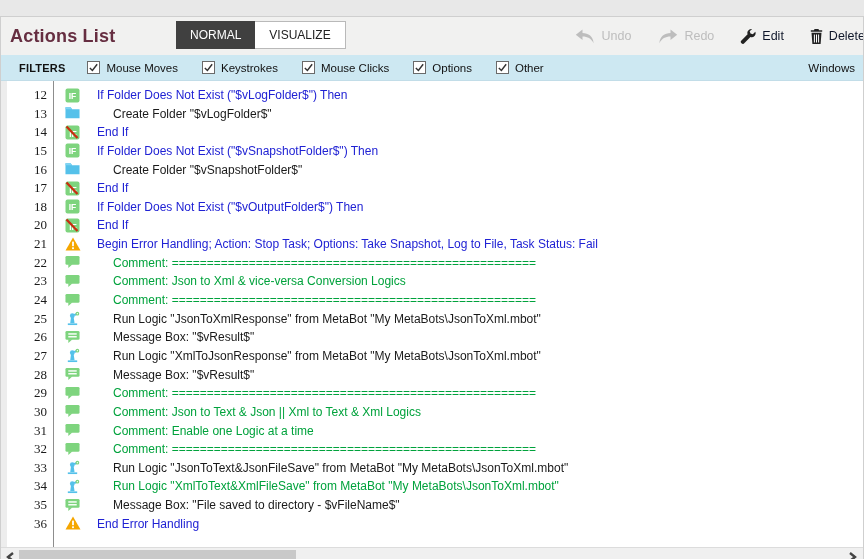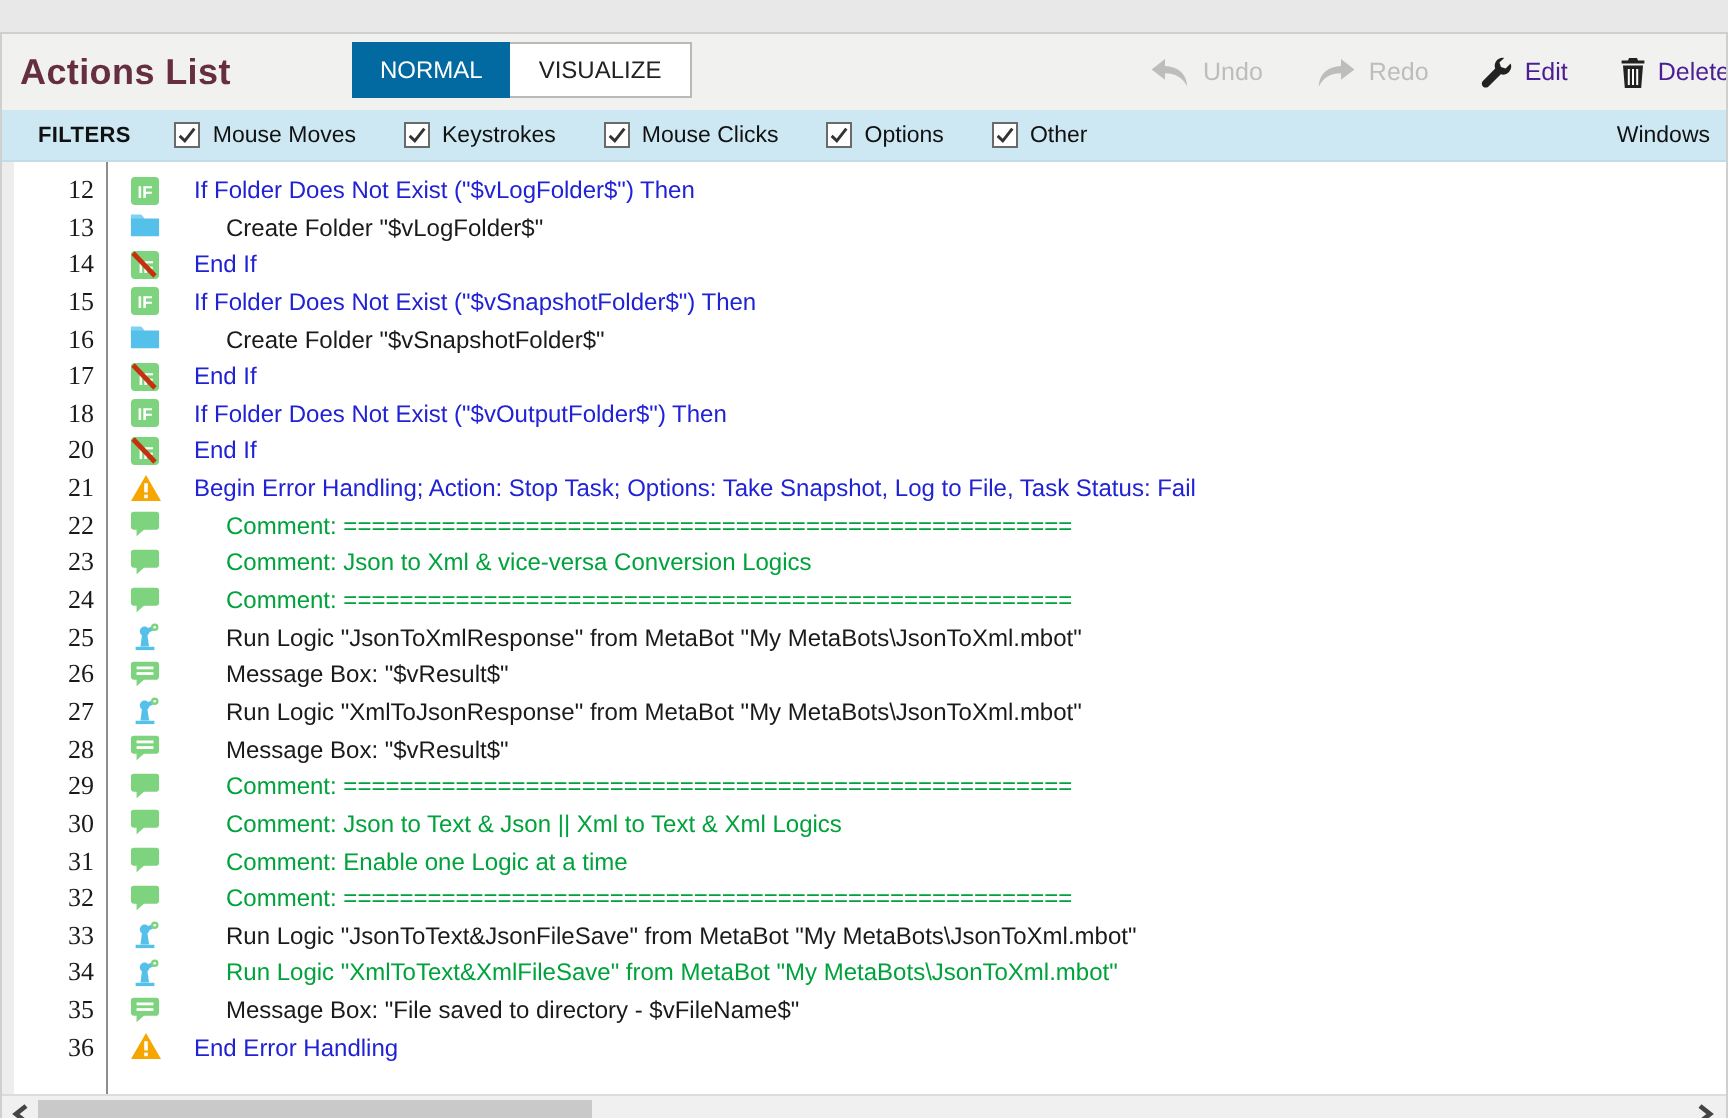--- a/index.html
+++ b/index.html
@@ -24,21 +24,21 @@
   .tab {
     display:flex; align-items:center; justify-content:center;
     padding:0 14px; font-size:12px; cursor:default; height:28px;
   }
   .tab.active { color:#fff; }
   .tab.inactive { background:#fff; color:#222; border:1px solid #b9b9b9; border-left:none; }
   .toolbar {
     position:absolute; right:-6px; top:0; height:38px;
     display:flex; align-items:center; gap:26px; padding-right:4px;
   }
-  .tool-btn { display:flex; align-items:center; gap:6px; font-size:12.5px; color:#4c1d95; white-space:nowrap; }
+  .tool-btn { display:flex; align-items:center; gap:6px; font-size:12.5px; color:#0f172a; white-space:nowrap; }
   .tool-btn.disabled { color:#bdbdbd; }
   .tool-btn svg { display:block; }
   
   .filterbar {
     height:26px; background:#cde8f2; display:flex; align-items:center;
     font-size:11.5px; color:#111; border-bottom:1px solid #c2dde8;
     padding:0 8px 0 18px;
   }
   .filters-label { font-weight:bold; font-size:11px; margin-right:22px; letter-spacing:.2px; }
   .chk-group { display:flex; align-items:center; gap:6px; margin-right:24px; }
@@ -76,21 +76,21 @@
   .footer-strip { height:10px; background:#f7f7f7; border-top:1px solid #e3e3e3; }
 </style>
 </head>
 <body>
 
 <div class="app">
 
   <div class="header">
     <div class="page-title" style="color: rgb(102, 46, 65);">Actions List</div>
     <div class="tabs">
-        <div class="tab active" style="background: #0369a1;">NORMAL</div>
+        <div class="tab active" style="background: #404040;">NORMAL</div>
         <div class="tab inactive">VISUALIZE</div>
       </div>
     <div class="toolbar">
         <div class="tool-btn disabled">
           <span>
             <svg width="21" height="15" viewBox="0 0 21 15">
               <path fill="#bdbdbd" d="M7.5 0.5 L0.8 5.7 L7.5 10.9 L7.5 7.6 C12.6 7.6 16.2 9.6 18.6 14.2 C18.2 7.2 13.4 4.3 7.5 4 Z"></path>
             </svg>
           </span>
           <span>Undo</span>

